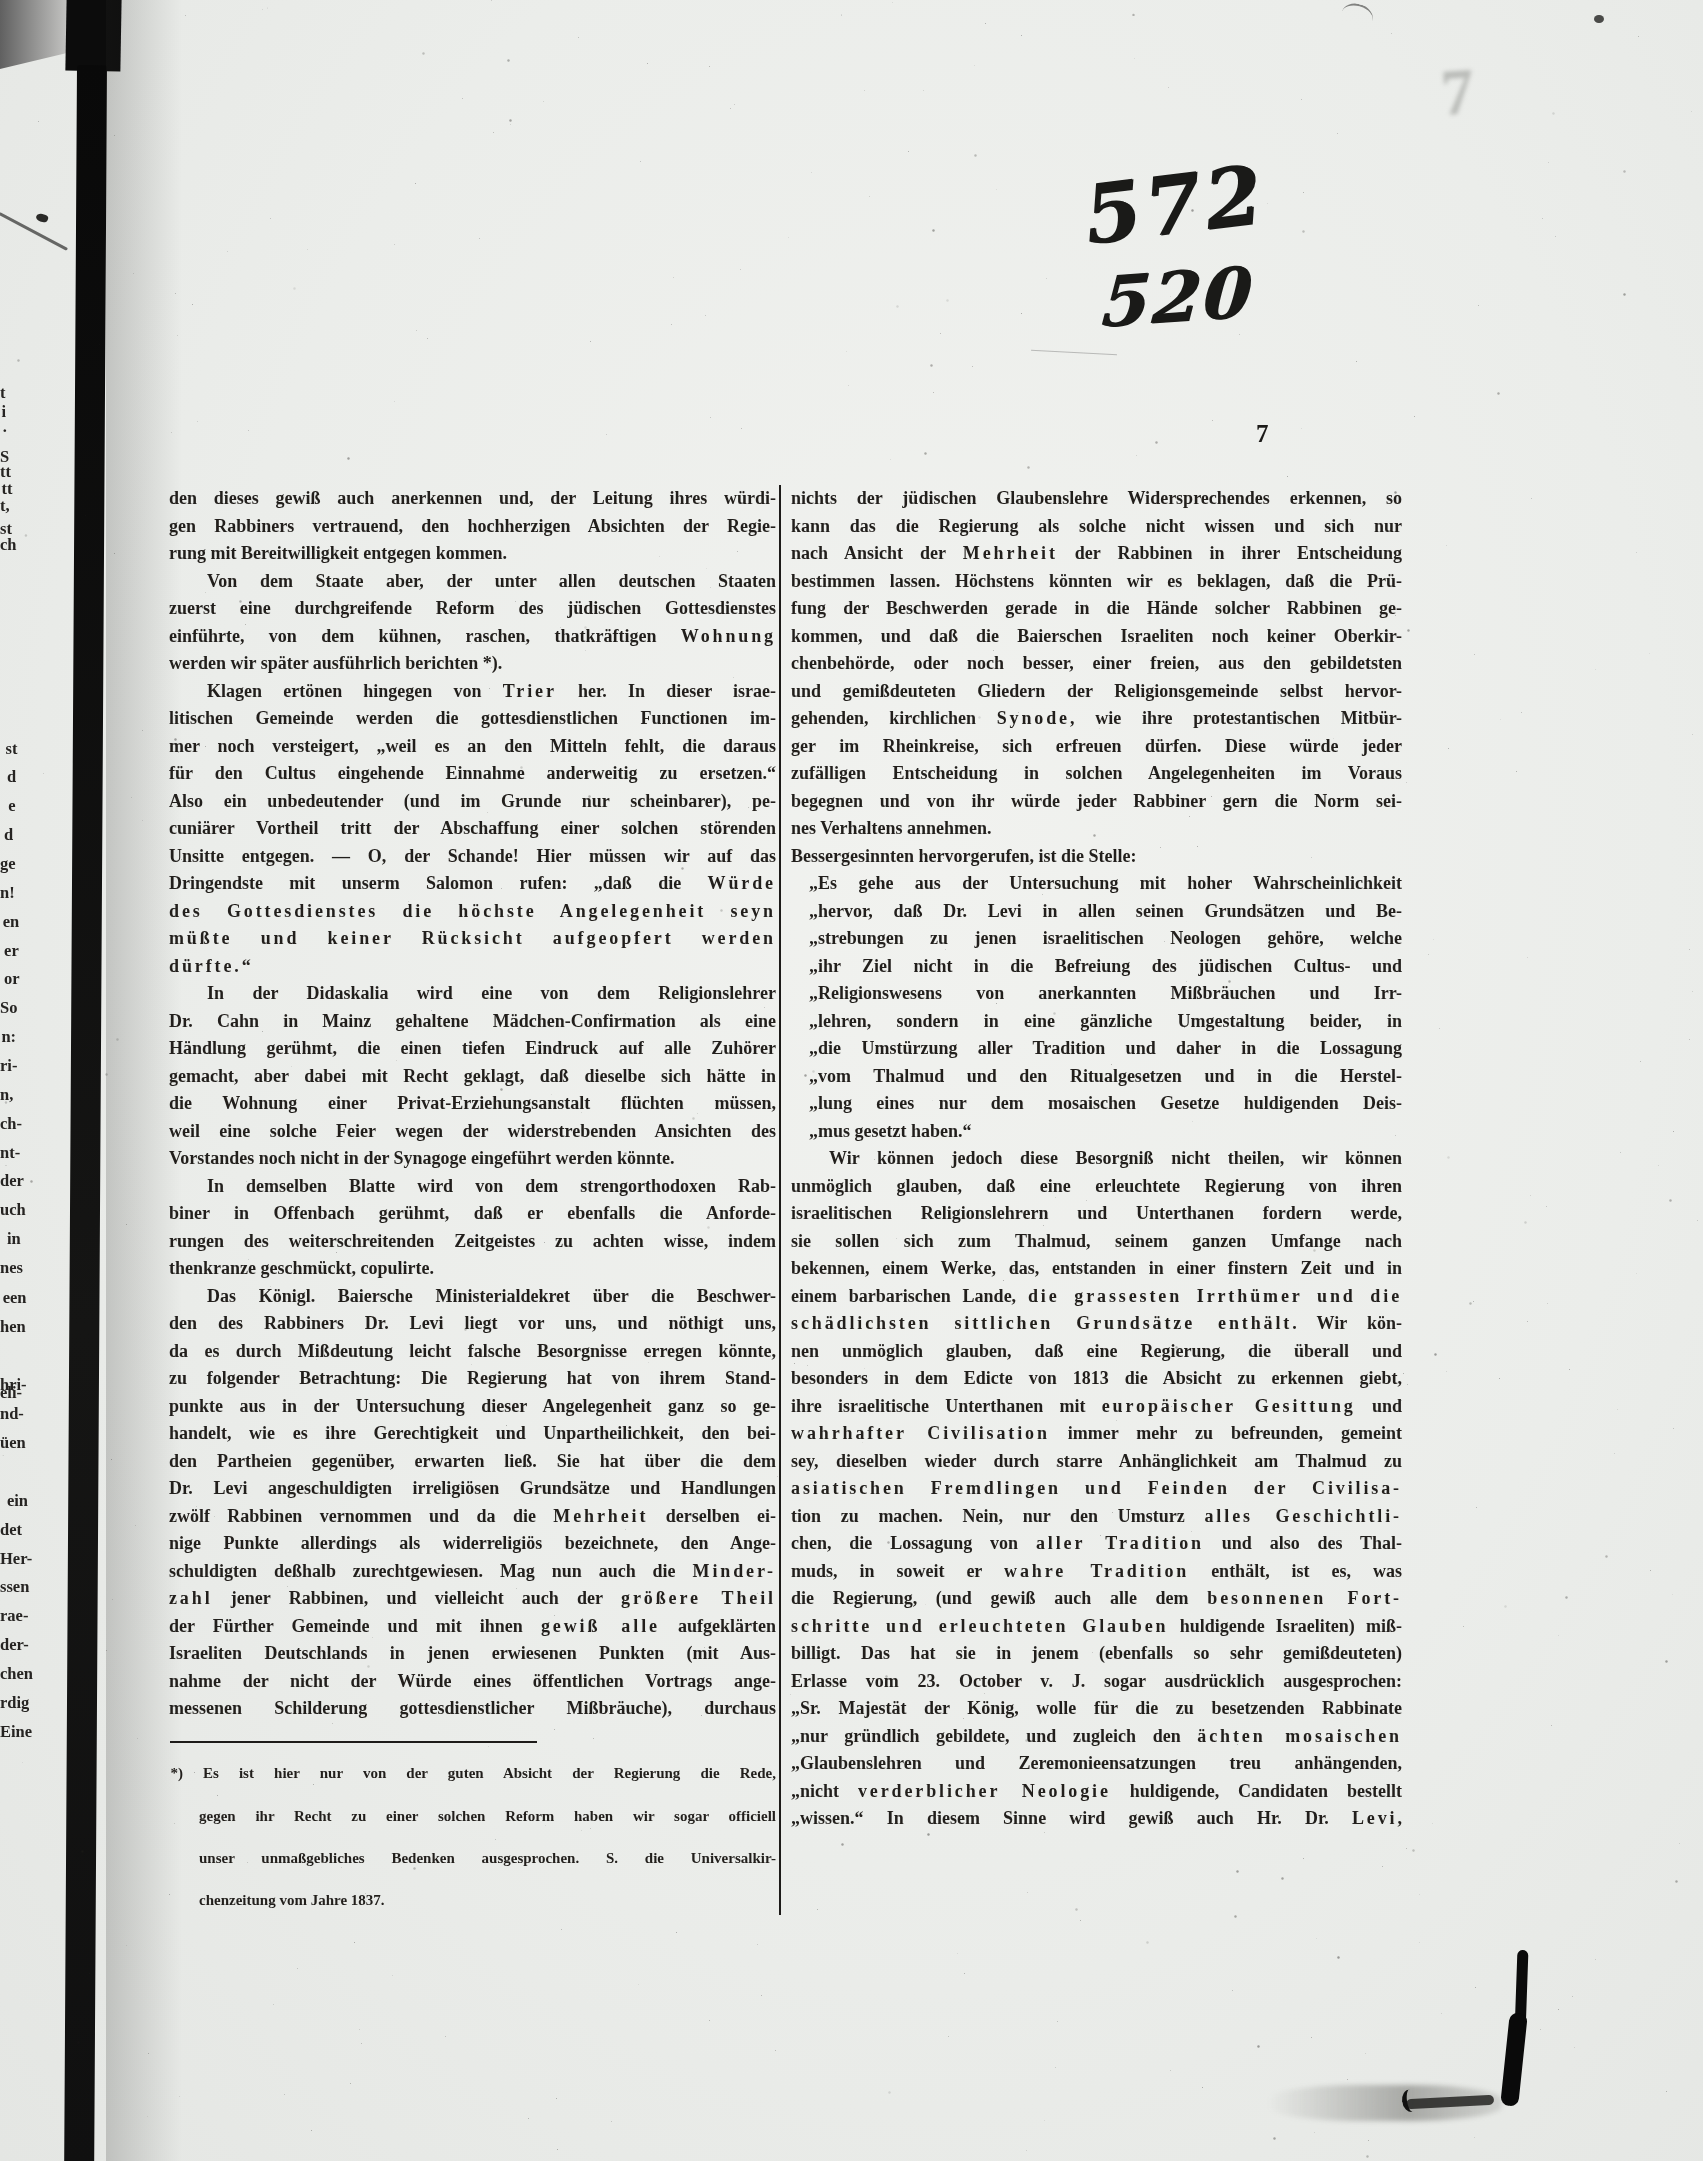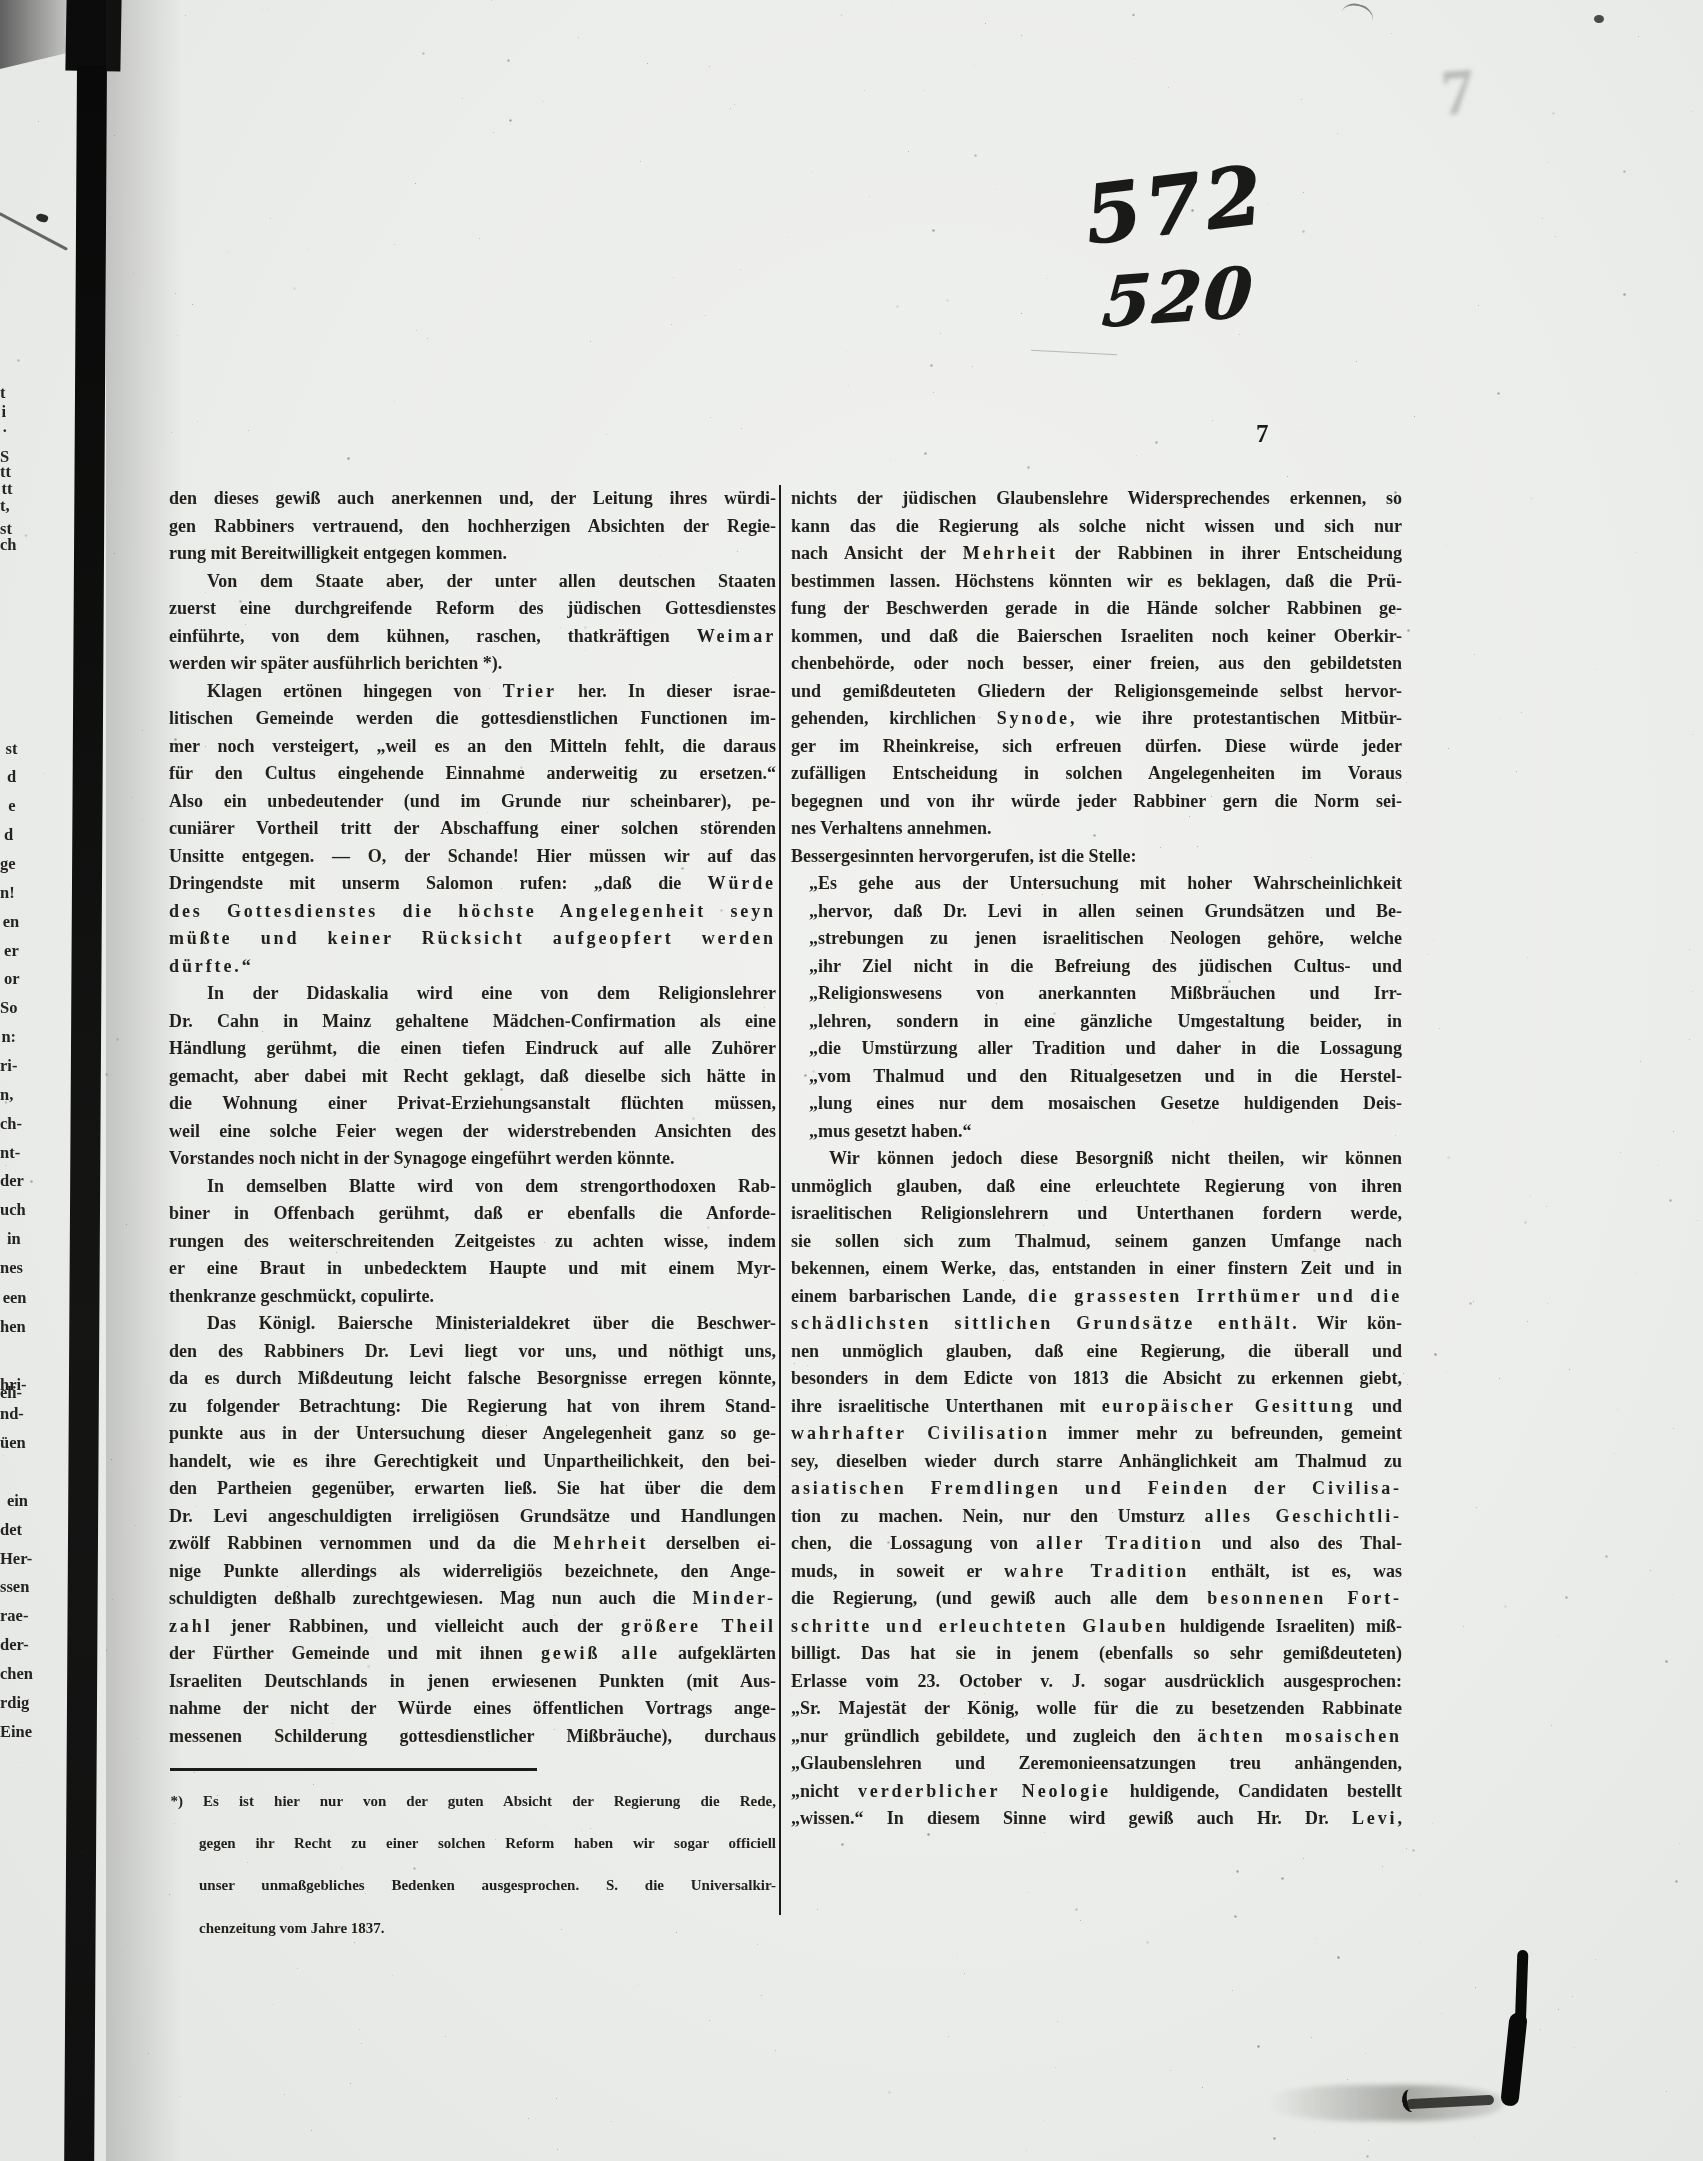--- a/index.html
+++ b/index.html
@@ -134,21 +134,21 @@
     </div>
 
   <div class="divider"></div>
 
   <div class="col col-left" id="col-left">
       <div class="line">den dieses gewiß auch anerkennen und, der Leitung ihres würdi-</div>
       <div class="line">gen Rabbiners vertrauend, den hochherzigen Absichten der Regie-</div>
       <div class="line short">rung mit Bereitwilligkeit entgegen kommen.</div>
       <div class="line ind">Von dem Staate aber, der unter allen deutschen Staaten</div>
       <div class="line">zuerst eine durchgreifende Reform des jüdischen Gottesdienstes</div>
-      <div class="line">einführte, von dem kühnen, raschen, thatkräftigen <span class="sperr">Weimar</span></div>
+      <div class="line">einführte, von dem kühnen, raschen, thatkräftigen <span class="sperr">Wohnung</span></div>
       <div class="line short">werden wir später ausführlich berichten *).</div>
       <div class="line ind">Klagen ertönen hingegen von <span class="sperr">Trier</span> her.  In dieser israe-</div>
       <div class="line">litischen Gemeinde werden die gottesdienstlichen Functionen im-</div>
       <div class="line">mer noch versteigert, „weil es an den Mitteln fehlt, die daraus</div>
       <div class="line">für den Cultus eingehende Einnahme anderweitig zu ersetzen.“</div>
       <div class="line">Also ein unbedeutender (und im Grunde nur scheinbarer), pe-</div>
       <div class="line">cuniärer Vortheil tritt der Abschaffung einer solchen störenden</div>
       <div class="line">Unsitte entgegen. — O, der Schande!  Hier müssen wir auf das</div>
       <div class="line">Dringendste mit unserm Salomon rufen: „daß die <span class="sperr">Würde</span></div>
       <div class="line"><span class="sperr">des Gottesdienstes die höchste Angelegenheit seyn</span></div>
@@ -157,21 +157,20 @@
       <div class="line ind">In der Didaskalia wird eine von dem Religionslehrer</div>
       <div class="line">Dr. Cahn in Mainz gehaltene Mädchen-Confirmation als eine</div>
       <div class="line">Händlung gerühmt, die einen tiefen Eindruck auf alle Zuhörer</div>
       <div class="line">gemacht, aber dabei mit Recht geklagt, daß dieselbe sich hätte in</div>
       <div class="line">die Wohnung einer Privat-Erziehungsanstalt flüchten müssen,</div>
       <div class="line">weil eine solche Feier wegen der widerstrebenden Ansichten des</div>
       <div class="line short">Vorstandes noch nicht in der Synagoge eingeführt werden könnte.</div>
       <div class="line ind">In demselben Blatte wird von dem strengorthodoxen Rab-</div>
       <div class="line">biner in Offenbach gerühmt, daß er ebenfalls die Anforde-</div>
       <div class="line">rungen des weiterschreitenden Zeitgeistes zu achten wisse, indem</div>
-      <div class="line">er eine Braut in unbedecktem Haupte und mit einem Myr-</div>
       <div class="line short">thenkranze geschmückt, copulirte.</div>
       <div class="line ind">Das Königl. Baiersche Ministerialdekret über die Beschwer-</div>
       <div class="line">den des Rabbiners Dr. Levi liegt vor uns, und nöthigt uns,</div>
       <div class="line">da es durch Mißdeutung leicht falsche Besorgnisse erregen könnte,</div>
       <div class="line">zu folgender Betrachtung: Die Regierung hat von ihrem Stand-</div>
       <div class="line">punkte aus in der Untersuchung dieser Angelegenheit ganz so ge-</div>
       <div class="line">handelt, wie es ihre Gerechtigkeit und Unpartheilichkeit, den bei-</div>
       <div class="line">den Partheien gegenüber, erwarten ließ.  Sie hat über die dem</div>
       <div class="line">Dr. Levi angeschuldigten irreligiösen Grundsätze und Handlungen</div>
       <div class="line">zwölf Rabbinen vernommen und da die <span class="sperr">Mehrheit</span> derselben ei-</div>

